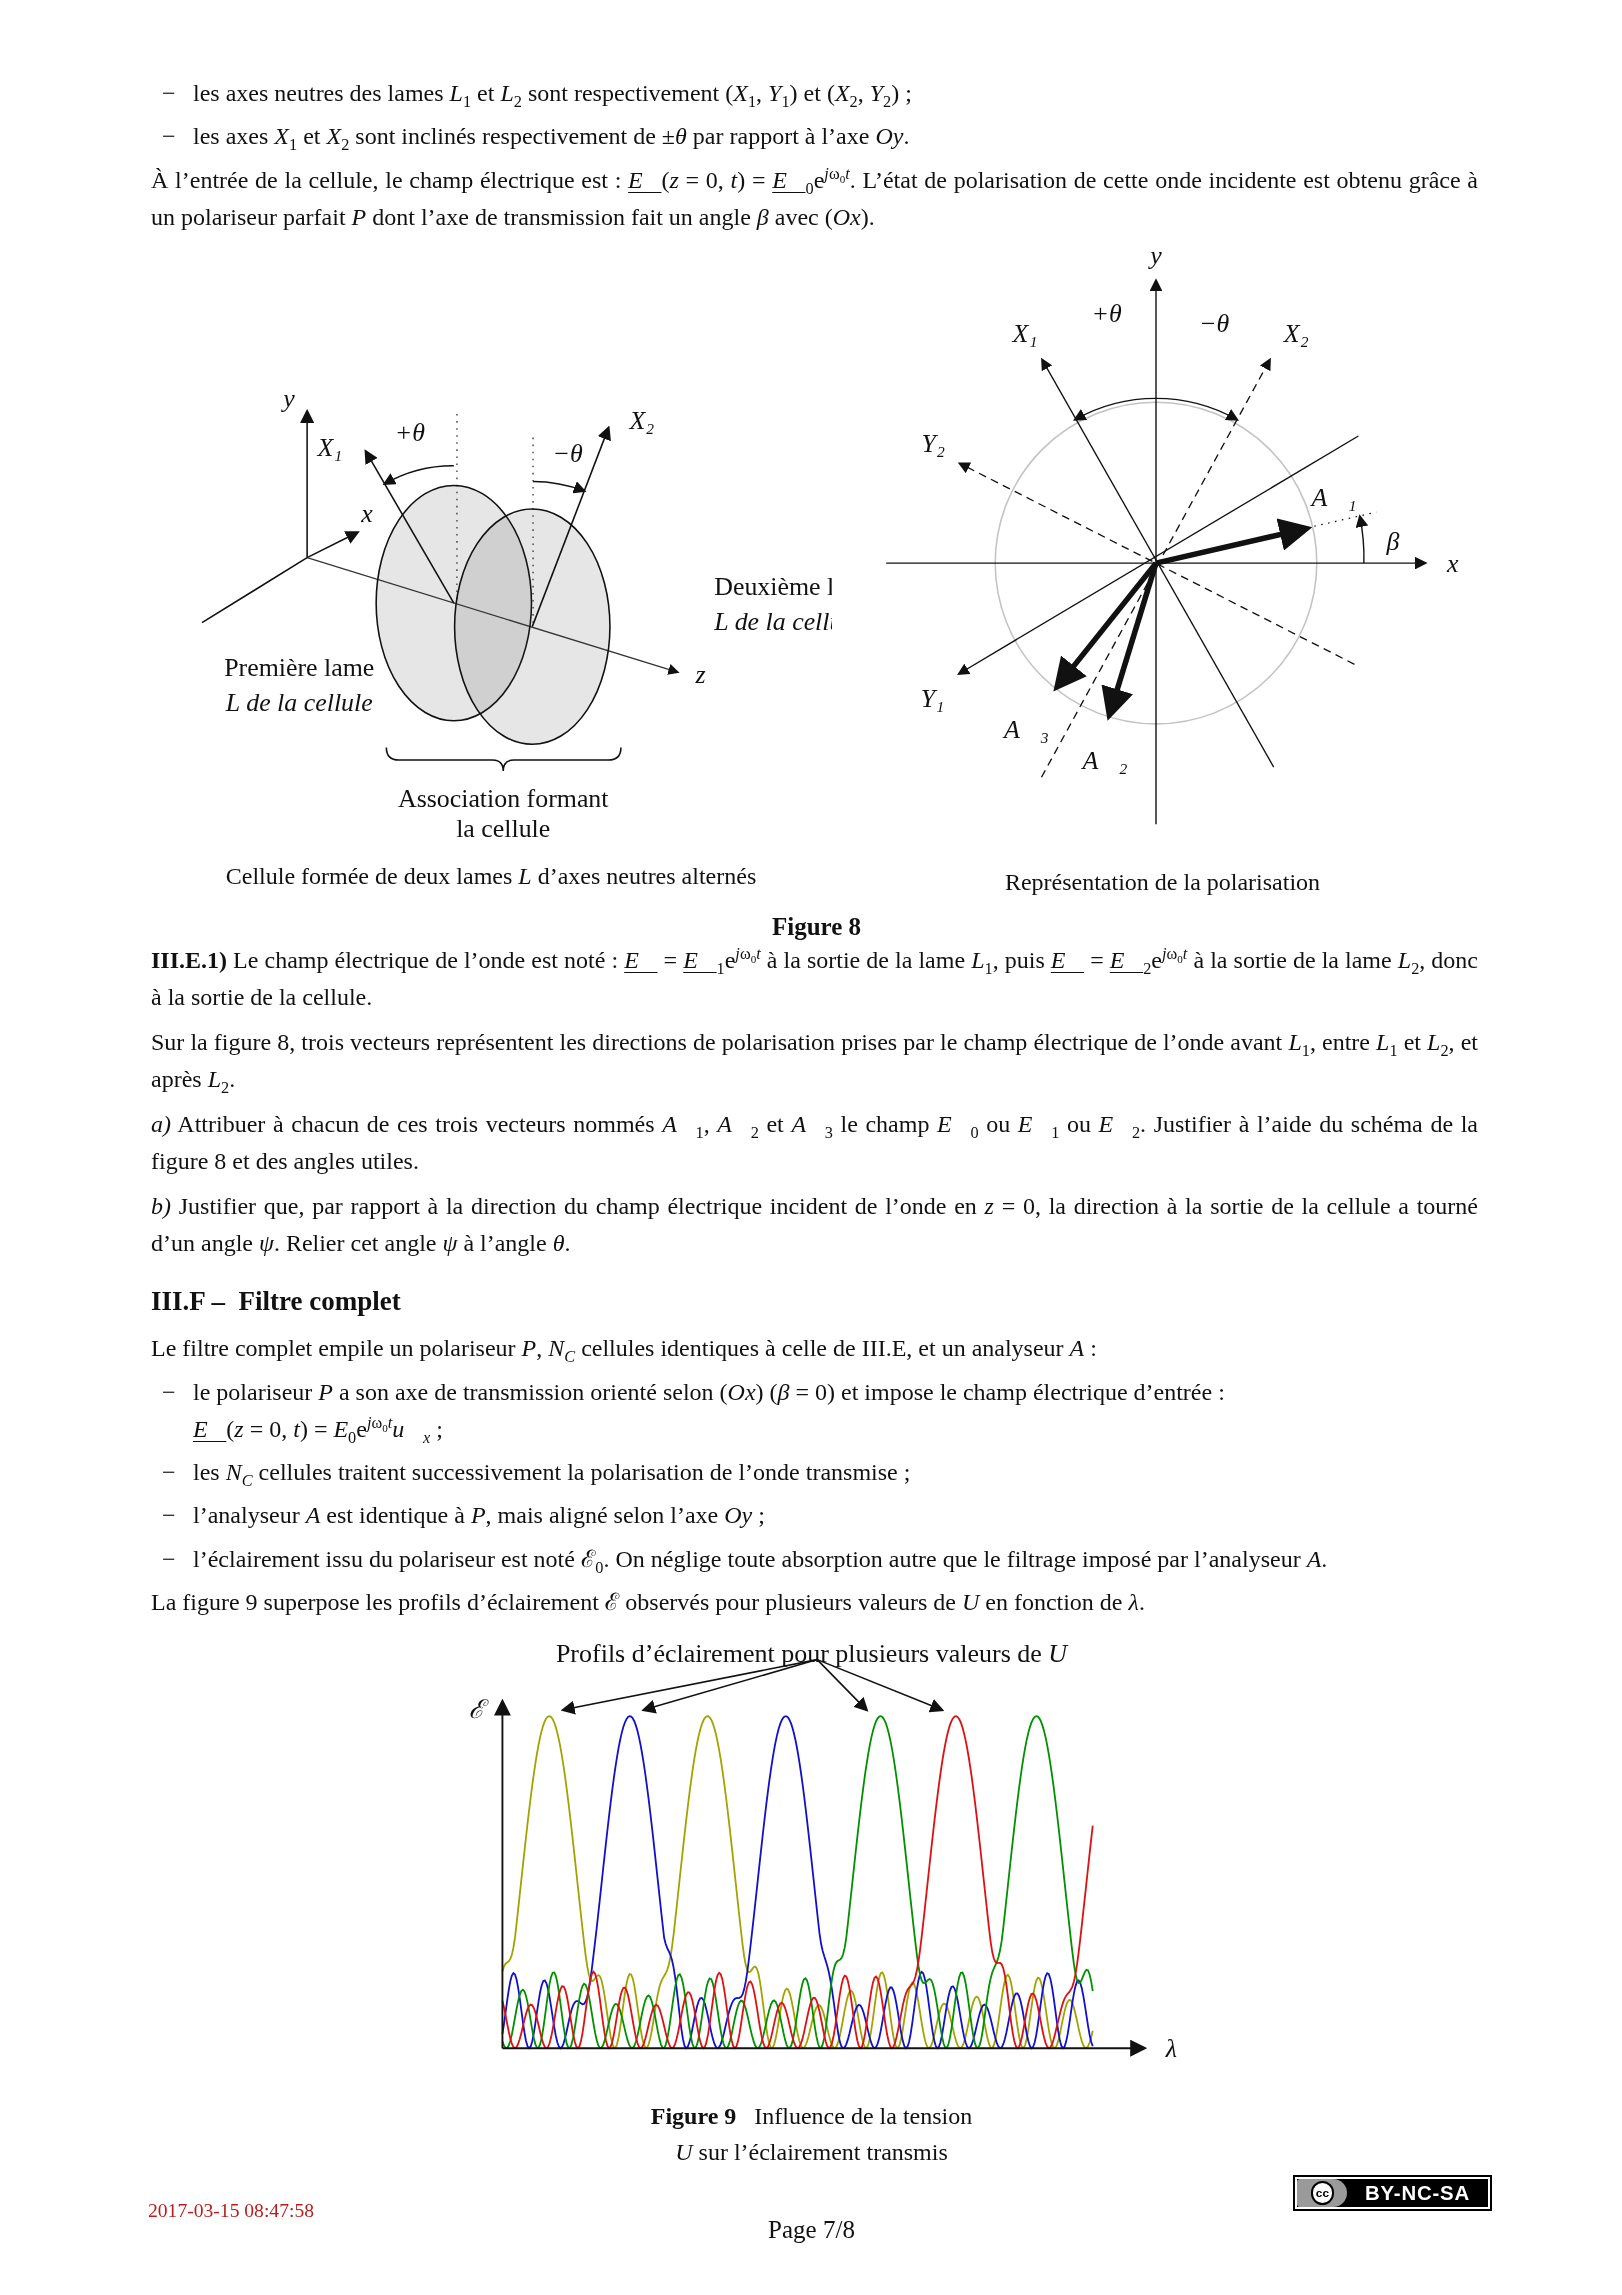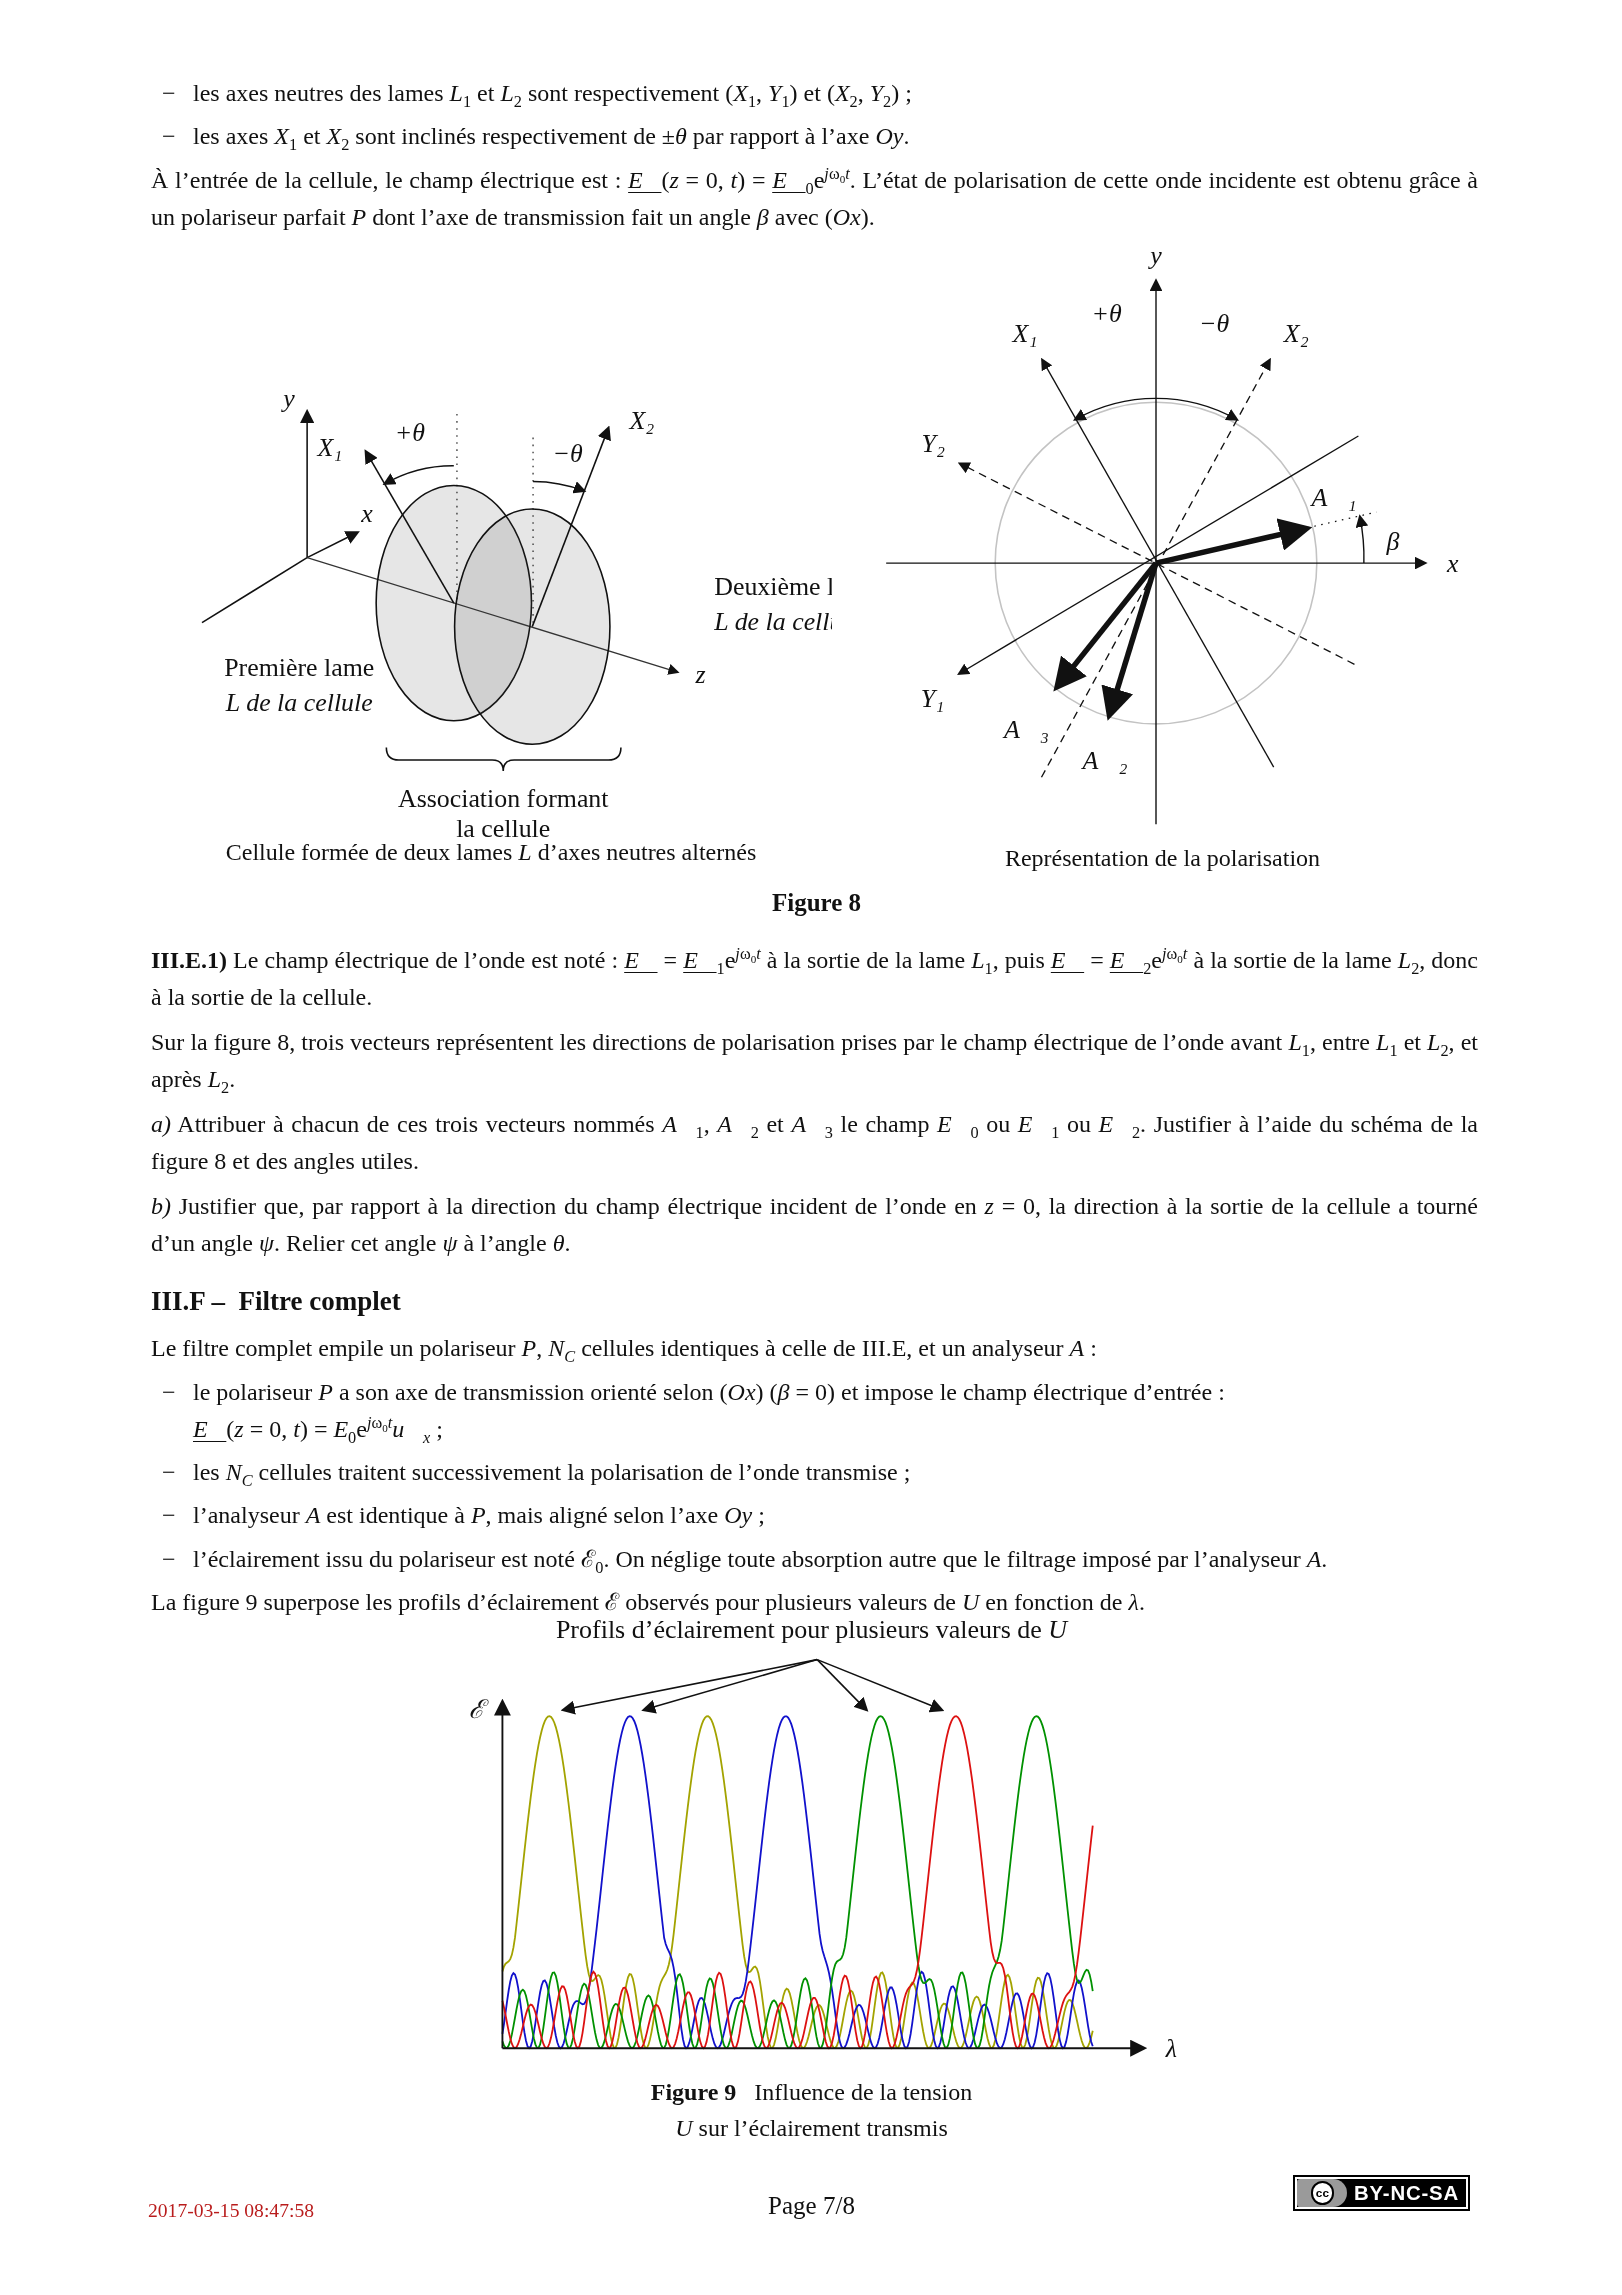--- a/index.html
+++ b/index.html
@@ -10,32 +10,32 @@
     font-family:"Liberation Serif","DejaVu Serif",serif;
     font-size:24px; line-height:37px; overflow:hidden;
   }
   .abs { position:absolute; }
   .content { left:151px; width:1327px; }
   p.just { text-align:justify; }
   ul.dashlist { list-style:none; }
   ul.dashlist li { display:flex; margin-bottom:6.3px; }
   ul.dashlist li .dash { flex:0 0 42px; padding-left:11px; }
   ul.dashlist li .btxt { flex:1 1 auto; text-align:justify; }
-  .center { text-align:center; }
+  .center { text-align:center;margin-top:24px; }
   sub, sup { font-size:0.68em; line-height:0; }
   u { text-underline-offset:3.9px; text-decoration-thickness:1.2px; }
   .fig-label { font-weight:bold; font-size:25px; }
   .sec-head { font-weight:bold; font-size:27px; line-height:39px; }
   svg text { font-family:"Liberation Serif","DejaVu Serif",serif; font-size:33px; font-style:italic; fill:#111; }
   svg text.rm { font-style:normal; }
   .cap { font-size:24px; }
   .f9title { font-size:26px; }
   .footer-ts { font-size:19.6px; color:#b91c1c; }
   .footer-page { font-size:25px; }
-  .badge { display:flex; align-items:stretch; border:2.4px solid #000; background:#fff; padding:2.4px; width:177px; height:36px; }
+  .badge { display:flex; align-items:stretch; border:2.4px solid #000; background:#fff; padding:2.4px; width:199px; height:36px; }
   .badge-in { display:flex; flex:1; background:#000; align-items:center; }
   .badge-cc { width:50px; align-self:stretch; background:#9a9a9a; border-radius:3.1px 14px 14px 3.1px; display:flex; align-items:center; justify-content:center; }
   .badge-cc .circ { width:23.6px; height:23.6px; border-radius:50%; background:#fff; border:2.4px solid #000; display:flex; align-items:center; justify-content:center; font-family:"Liberation Sans",sans-serif; font-weight:bold; font-size:11.8px; color:#000; }
   .badge-txt { flex:1; color:#ffffff; font-family:"Liberation Sans",sans-serif; font-weight:bold; font-size:20.4px; text-align:center; letter-spacing:0.8px; }
 </style>
 </head>
 <body>
 
 <div class="page">
 

